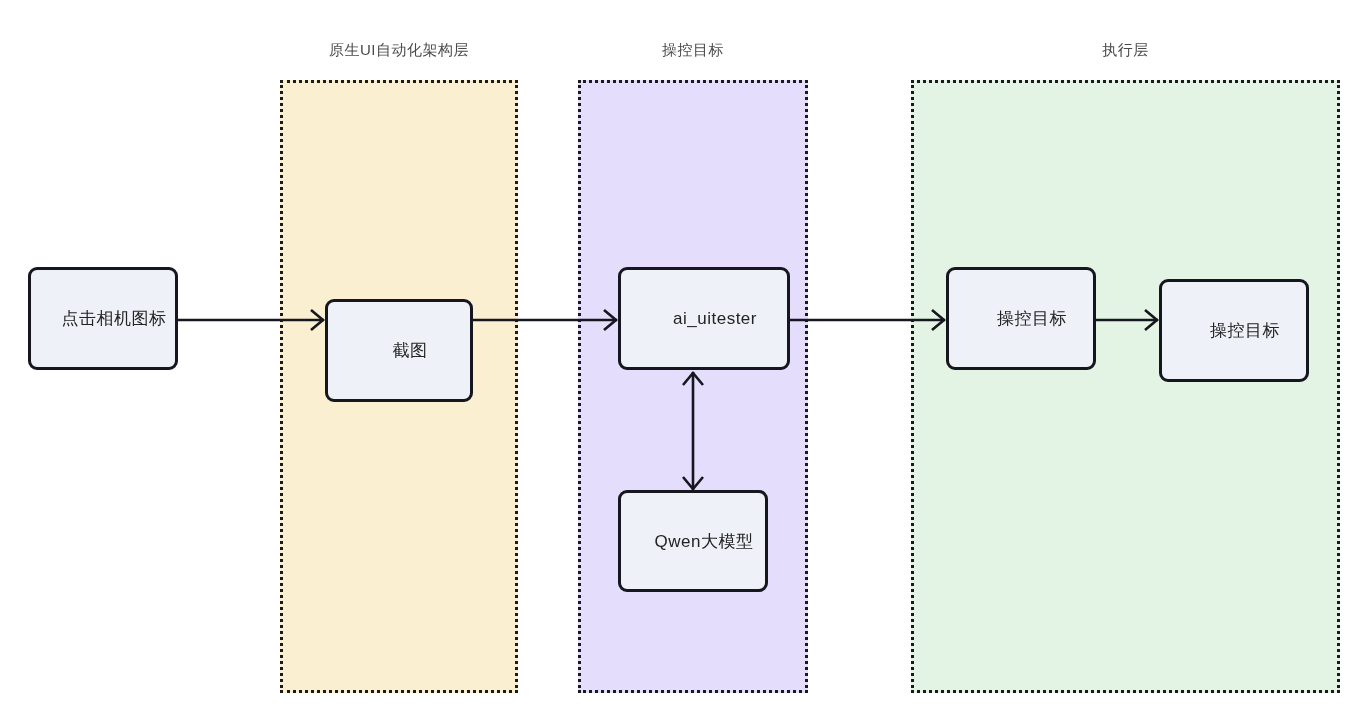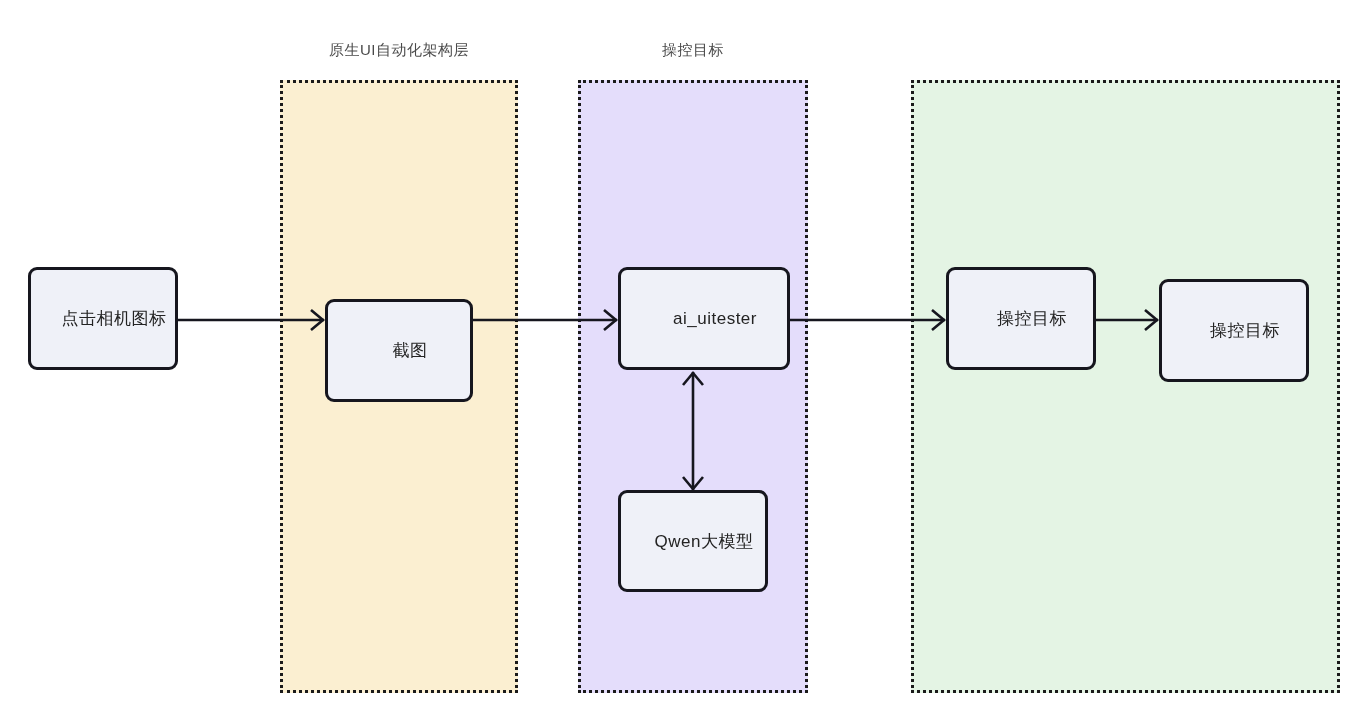--- a/index.html
+++ b/index.html
@@ -62,20 +62,21 @@
 <body>
 
 <div id="stage">
 
   <div class="container-box" style="left:280px;top:80px;width:238px;height:613px;background:#fbefd1;"></div>
   <div class="container-box" style="left:578px;top:80px;width:230px;height:613px;background:#e4ddfb;"></div>
   <div class="container-box" style="left:911px;top:80px;width:429px;height:613px;background:#e4f4e4;"></div>
 
   <div class="layer-label" style="left:280px;top:41px;width:238px;">原生UI自动化架构层</div>
   <div class="layer-label" style="left:578px;top:41px;width:230px;">操控目标</div>
+  <div class="layer-label" style="left:911px;top:41px;width:429px;">执行层</div>
 
   <svg class="edge" style="left:178px;top:300px;width:150px;height:40px;" viewBox="0 0 150 40">
     <line x1="0" y1="20" x2="146" y2="20"></line>
     <polyline class="arrowhead" points="133,10 145,20 133,30"></polyline>
   </svg>
 
   <svg class="edge" style="left:473px;top:300px;width:148px;height:40px;" viewBox="0 0 148 40">
     <line x1="0" y1="20" x2="144" y2="20"></line>
     <polyline class="arrowhead" points="131,10 143,20 131,30"></polyline>
   </svg>

